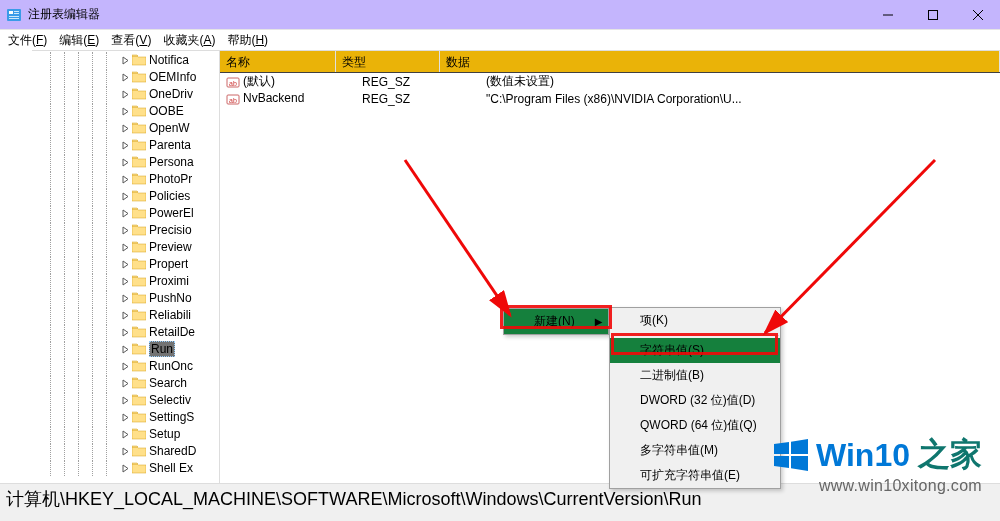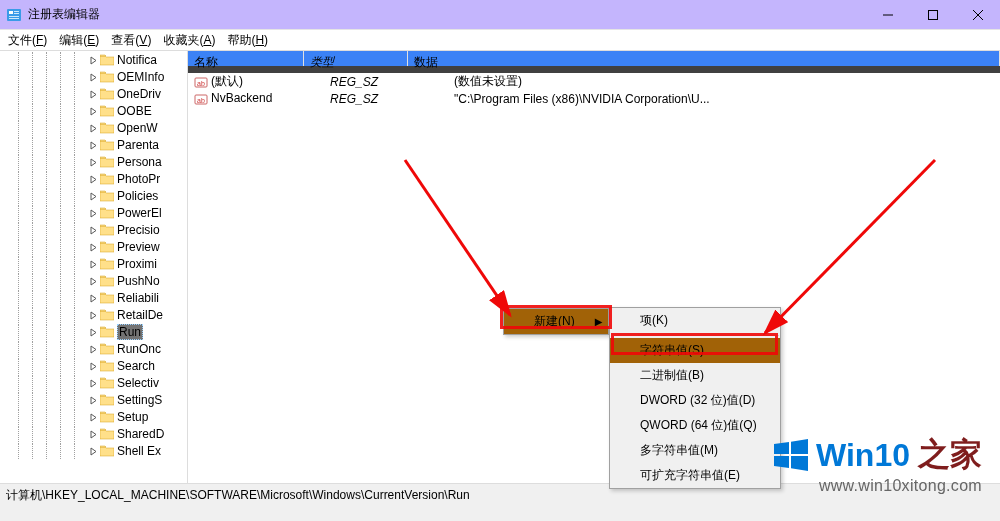--- a/index.html
+++ b/index.html
@@ -11,21 +11,21 @@
     .title-bar .title { flex: 1; font-size: 12px; color: #000; }
     .win-controls { display: flex; }
     .win-btn { width: 45px; height: 30px; display: flex; align-items: center; justify-content: center; color: #000; }
 
     
     .menu-bar { height: 20px; display: flex; align-items: center; padding: 0 4px; background: #fff; gap: 4px; }
     .menu-item { padding: 2px 4px; font-size: 12px; }
     .menu-item u { text-decoration: underline; }
 
     
-    .content { display: flex; height: 449px; border-top: 1px solid #ddd; }
+    .content { display: flex; height: 449px; border-top: 1px solid #ddd; margin-left: 32px; }
 
     
     .tree-panel { width: 188px; overflow: hidden; border-right: 1px solid #ddd; position: relative; }
     .tree-scroll { height: 433px; overflow-y: scroll; overflow-x: hidden; padding-left: 4px; }
     .tree-scroll::-webkit-scrollbar { width: 17px; }
     .tree-scroll::-webkit-scrollbar-track { background: #f0f0f0; }
     .tree-scroll::-webkit-scrollbar-thumb { background: #c1c1c1; }
     .tree-scroll::-webkit-scrollbar-button { background: #f0f0f0; height: 17px; display: block;}
 
     .tree-item { display: flex; align-items: center; height: 16px; white-space: nowrap; margin: 1px 0; }
@@ -35,50 +35,50 @@
     .folder-icon { width: 14px; height: 12px; margin-right: 3px; flex-shrink:0;}
     .tree-label { white-space: nowrap; overflow: hidden; }
     .tree-item.selected .tree-label { background: #737373; border: 1px dotted #99d1ff; padding: 0 1px; }
 
     .hscrollbar { height: 17px; background: #f0f0f0; display: flex; align-items: center; }
     .hscrollbar .thumb { height: 17px; background: #c1c1c1; width: 60px; margin-left: 17px;}
     .hscrollbar .arrow { width: 17px; height: 17px; display:flex; align-items:center; justify-content:center; color:#555;}
 
     
     .list-panel { flex: 1; display: flex; flex-direction: column; overflow:hidden;}
-    .list-header { display: flex; height: 22px; background: #3b82f6; border-bottom: 7px solid #404040; }
+    .list-header { display: flex; height: 22px; background: #eab308; border-bottom: 1px solid #404040; }
     .list-header .col { padding: 3px 6px; border-right: 1px solid #e0e0e0; font-size: 12px; }
     .col-name { width: 116px; }
-    .col-type { width: 104px; font-style: italic; }
+    .col-type { width: 104px; }
     .col-data { flex: 1; }
 
     .list-body { flex: 1; }
     .list-row { display: flex; height: 17px; align-items: center; gap: 20px; }
     .list-cell { padding: 0 6px; overflow: hidden; white-space: nowrap; text-overflow: ellipsis; }
     .reg-icon { width: 14px; height: 14px; margin-right: 3px; display: inline-block; vertical-align: middle; }
 
     
-    .status-bar { height: 38px; border-top: 1px solid #ddd; padding: 3px 6px; font-size: 12px; background: #f0f0f0; position: absolute; bottom: 0; left: 0; right: 0; }
+    .status-bar { height: 38px; border-top: 1px solid #ddd; padding: 3px 6px; font-size: 18px; background: #f0f0f0; position: absolute; bottom: 0; left: 0; right: 0; }
 
     
     .context-menu { position: absolute; background: #f0f0f0; border: 1px solid #a0a0a0; box-shadow: 2px 2px 4px rgba(0,0,0,.2); }
     .ctx-item { padding: 4px 24px 4px 30px; font-size: 12px; white-space: nowrap; display: flex; align-items: center; justify-content: space-between; }
-    .ctx-item.highlight { background: #a16207; }
+    .ctx-item.highlight { background: #15803d; }
     .ctx-item .sub-arrow { margin-left: 20px; font-size: 10px; }
     .ctx-sep { height: 1px; background: #d0d0d0; margin: 2px 1px 2px 28px; }
 
     .redbox { position: absolute; border: 3px solid rgba(239,8,8,0.9); pointer-events: none; }
 
     
     .arrow-svg { position: absolute; pointer-events: none; }
 
     
     .watermark { position: absolute; right: 18px; bottom: 26px; text-align: right; }
     .watermark .brand { font-size: 32px; font-weight: 700; color: #0078d7; display: flex; align-items: center; justify-content: flex-end; gap: 8px;}
-    .watermark .brand .zhijia { color: #7f1d1d; font-weight: 700;}
+    .watermark .brand .zhijia { color: #0f766e; font-weight: 700;}
     .watermark .url { font-size: 16px; color: #666; letter-spacing: .3px;}
     .win-logo { width: 34px; height: 34px; }
   </style>
 </head>
 <body>
 
 <div class="title-bar">
   <span class="icon">
     <svg viewBox="0 0 16 16" width="16" height="16">
         <rect x="1" y="2" width="14" height="12" fill="#3a9be8" rx="1"></rect>
@@ -347,20 +347,38 @@
           <span class="tree-indent"></span>
           <span class="tree-expand">
             <svg width="9" height="9">
               <path d="M2 1 L7 4.5 L2 8 Z" fill="none" stroke="#595959"></path>
             </svg>
           </span>
           <svg class="folder-icon" viewBox="0 0 14 12">
             <path d="M0 2 L5 2 L6 3 L14 3 L14 11 L0 11 Z" fill="#ffe08a" stroke="#d4a018" stroke-width="0.5"></path>
             <path d="M0 1 L5 1 L6 2 L0 2 Z" fill="#ffe8a8" stroke="#d4a018" stroke-width="0.5"></path>
           </svg>
+          <span class="tree-label">Propert</span>
+        </div>
+        <div class="tree-item">
+          <span class="tree-indent first"></span>
+          <span class="tree-indent"></span>
+          <span class="tree-indent"></span>
+          <span class="tree-indent"></span>
+          <span class="tree-indent"></span>
+          <span class="tree-indent"></span>
+          <span class="tree-expand">
+            <svg width="9" height="9">
+              <path d="M2 1 L7 4.5 L2 8 Z" fill="none" stroke="#595959"></path>
+            </svg>
+          </span>
+          <svg class="folder-icon" viewBox="0 0 14 12">
+            <path d="M0 2 L5 2 L6 3 L14 3 L14 11 L0 11 Z" fill="#ffe08a" stroke="#d4a018" stroke-width="0.5"></path>
+            <path d="M0 1 L5 1 L6 2 L0 2 Z" fill="#ffe8a8" stroke="#d4a018" stroke-width="0.5"></path>
+          </svg>
           <span class="tree-label">Proximi</span>
         </div>
         <div class="tree-item">
           <span class="tree-indent first"></span>
           <span class="tree-indent"></span>
           <span class="tree-indent"></span>
           <span class="tree-indent"></span>
           <span class="tree-indent"></span>
           <span class="tree-indent"></span>
           <span class="tree-expand">

